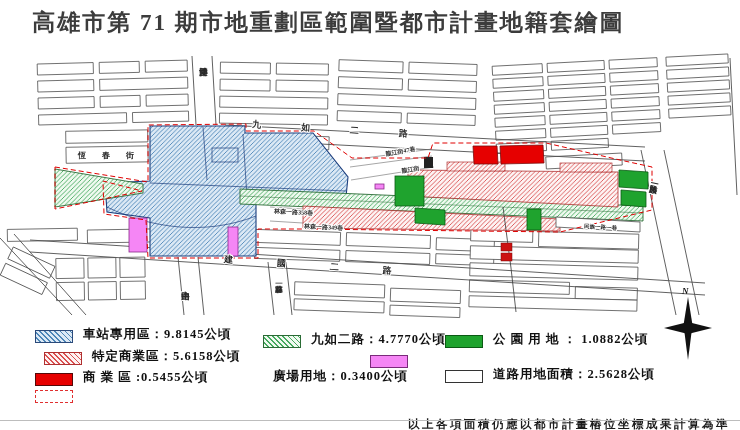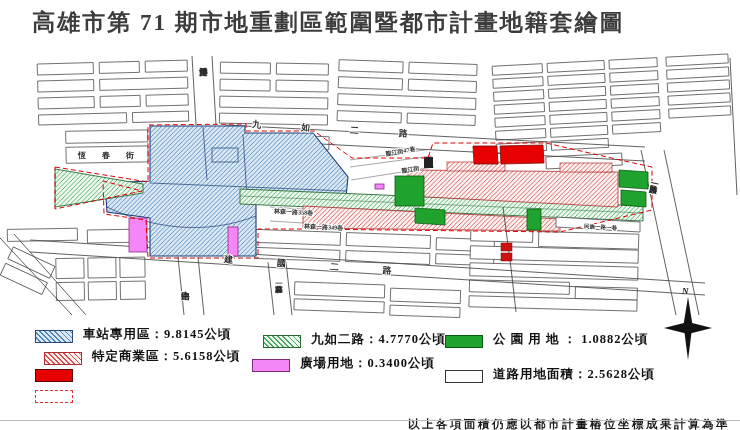--- a/index.html
+++ b/index.html
@@ -243,29 +243,30 @@
 <div class="legend-row" style="left:35px;top:326px;">
   <span class="sw sw-station"></span>
   <span class="legend-label">車站專用區：9.8145公頃</span>
 </div>
 <div class="legend-row" style="left:35px;top:348px;margin-left:9px;">
   <span class="sw sw-special"></span>
   <span class="legend-label">特定商業區：5.6158公頃</span>
 </div>
 <div class="legend-row" style="left:35px;top:369px;">
   <span class="sw sw-commercial"></span>
+  <span class="legend-label">商 業 區 :0.5455公頃</span>
 </div>
 <div class="legend-row" style="left:35px;top:390px;">
   <span class="sw sw-boundary"></span>
 </div>
 <div class="legend-row" style="left:263px;top:331px;">
   <span class="sw sw-parkway"></span>
   <span class="legend-label">九如二路：4.7770公頃</span>
 </div>
-<div class="legend-row" style="left:252px;top:355px;">
+<div class="legend-row" style="left:263px;top:355px;flex-direction:column;">
   <span class="sw sw-plaza"></span>
   <span class="legend-label">廣場用地：0.3400公頃</span>
 </div>
 <div class="legend-row" style="left:445px;top:331px;">
   <span class="sw sw-park"></span>
   <span class="legend-label">公 園 用 地 ： 1.0882公頃</span>
 </div>
 <div class="legend-row" style="left:445px;top:366px;">
   <span class="sw sw-road"></span>
   <span class="legend-label">道路用地面積：2.5628公頃</span>

